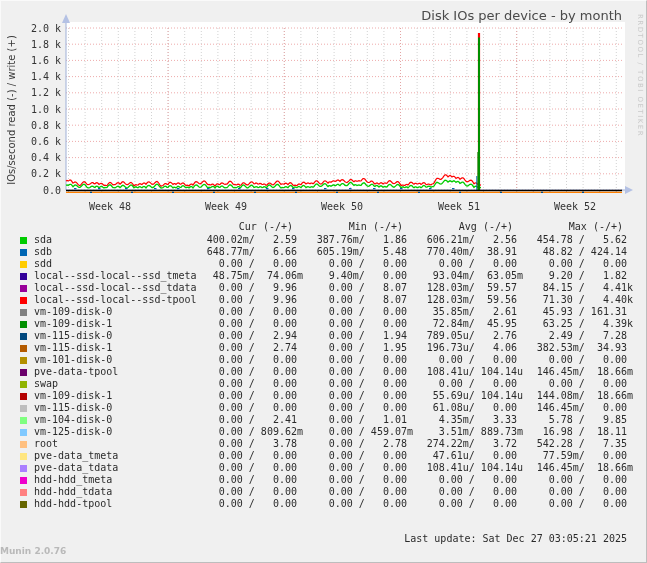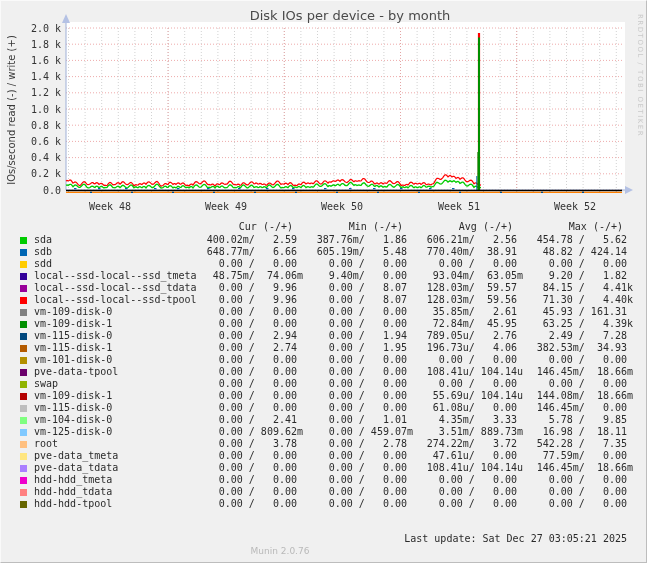--- a/index.html
+++ b/index.html
@@ -4,22 +4,22 @@
 <style>
   html,body{margin:0;padding:0;}
   body{
     width:647px;height:563px;position:relative;overflow:hidden;
     background:#f0f0f0;
     font-family:"DejaVu Sans",sans-serif;
     -webkit-font-smoothing:antialiased;
   }
   .frame{position:absolute;inset:0;border:1px solid;border-color:#fafafa #bdbdbd #bdbdbd #fafafa;pointer-events:none;}
   .title{
-    position:absolute;top:8px;left:72px;width:556px;
-    text-align:center;font-size:13px;color:#4a4a4a;
+    position:absolute;top:8px;left:66px;width:556px;
+    text-align:right;font-size:13px;color:#4a4a4a;
   }
   .ylabel{
     position:absolute;top:205px;left:6px;width:190px;height:12px;
     transform:rotate(-90deg);transform-origin:0 0;
     text-align:center;font-size:10px;color:#3a3a3a;
   }
   .watermark{
     position:absolute;top:14px;right:3px;
     writing-mode:vertical-rl;
     font-size:7px;letter-spacing:1.5px;color:#c9c9c9;
@@ -34,22 +34,22 @@
   .swatch.empty{background:transparent;}
   .llabel{width:159px;flex:0 0 159px;white-space:pre;overflow:visible;}
   .lcell{width:110px;flex:0 0 110px;text-align:right;white-space:pre;}
   .lhead .lcell{padding-right:10px;width:100px;flex:0 0 100px;}
   .lhead{margin-bottom:1px;}
   .lastupdate{
     position:absolute;top:533px;left:0;width:627px;text-align:right;
     font-family:"DejaVu Sans Mono",monospace;font-size:10px;color:#2b2b2b;white-space:pre;
   }
   .muninver{
-    position:absolute;top:546px;left:0;width:560px;text-align:center;
-    font-size:9px;color:#b9b9b9;
+    position:absolute;top:546px;left:0;width:560px;
+    font-size:9px;color:#b9b9b9;font-weight:bold;
   }
 </style>
 </head>
 <body>
 
 <div class="frame"></div>
 
 <svg id="plot" width="647" height="220">
     <rect x="66" y="22" width="559" height="168" fill="#ffffff"></rect>
     <line x1="66" y1="28" x2="622" y2="28" stroke="#eeaaaa" stroke-width="1" stroke-dasharray="1,2"></line>

